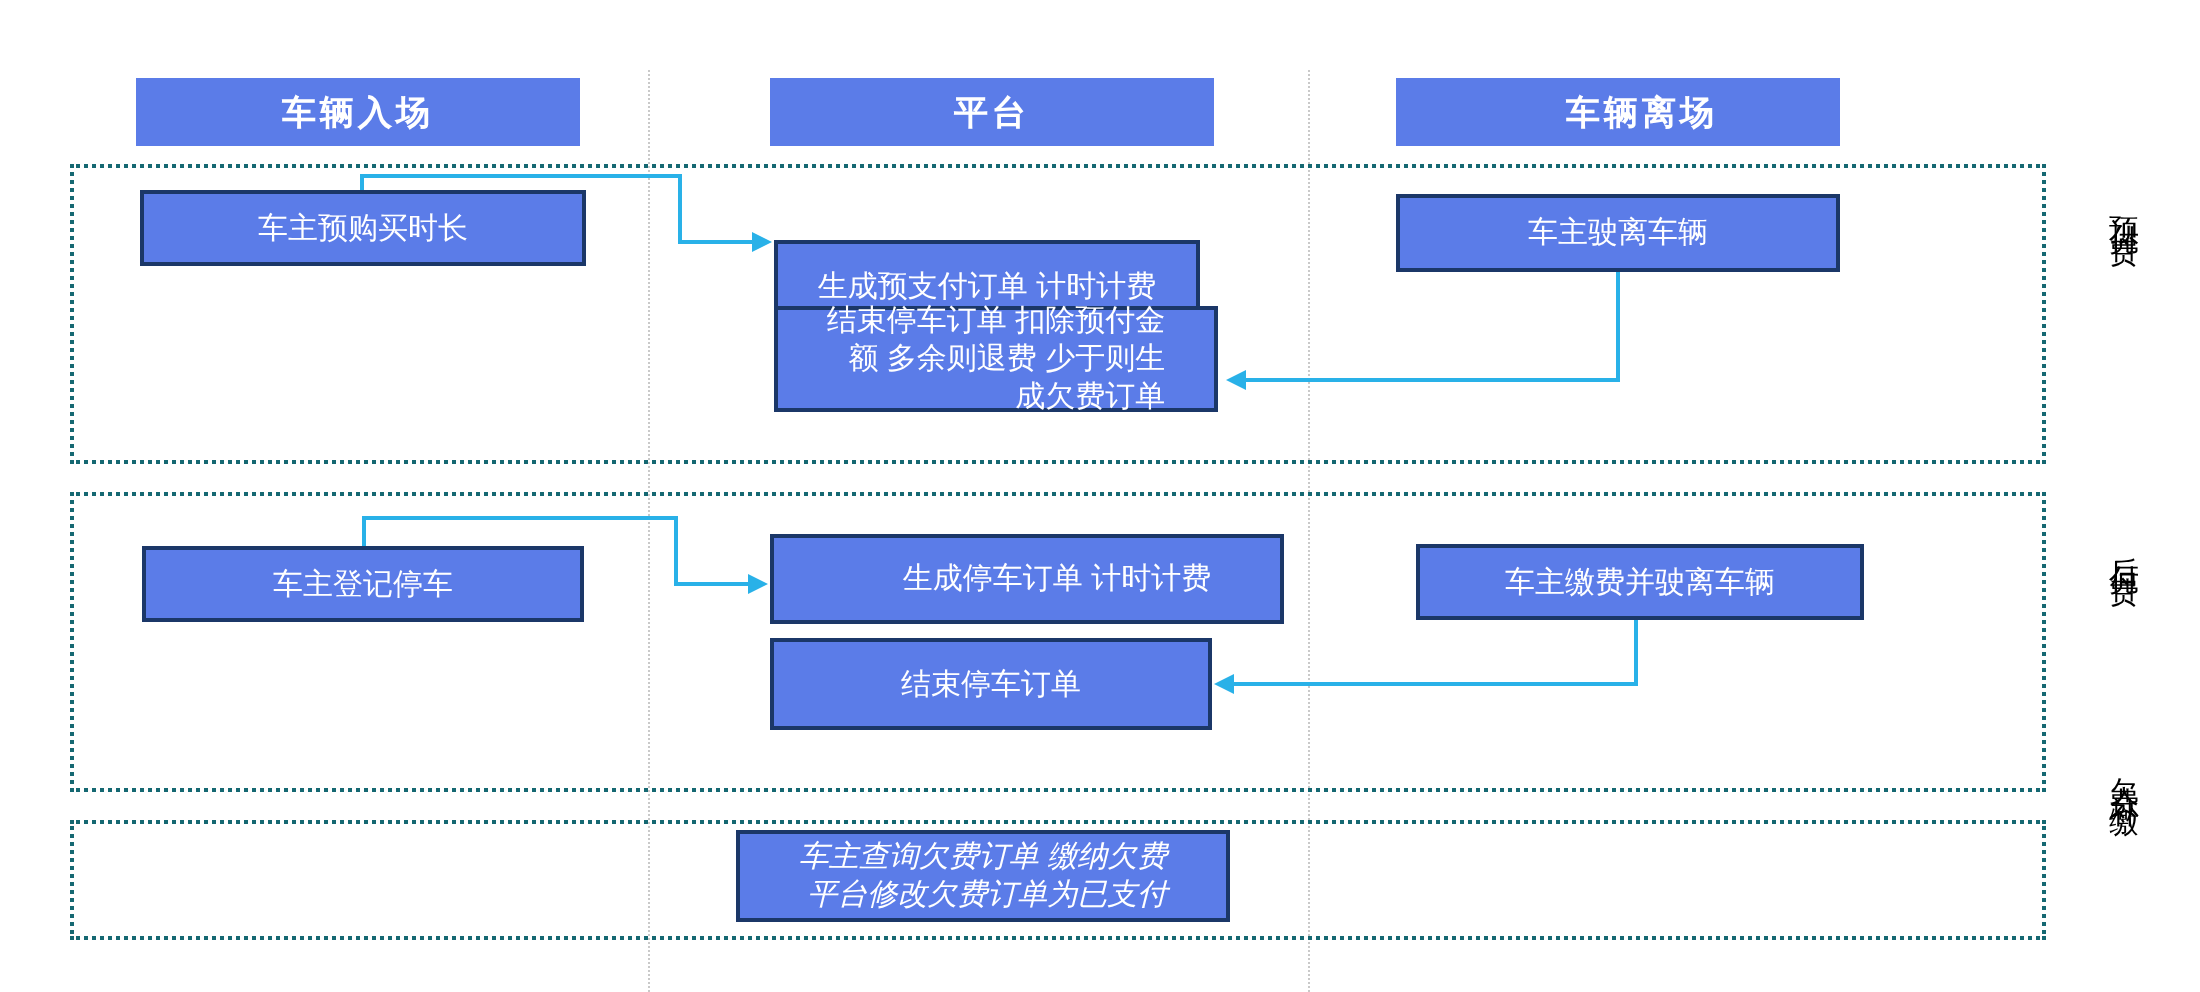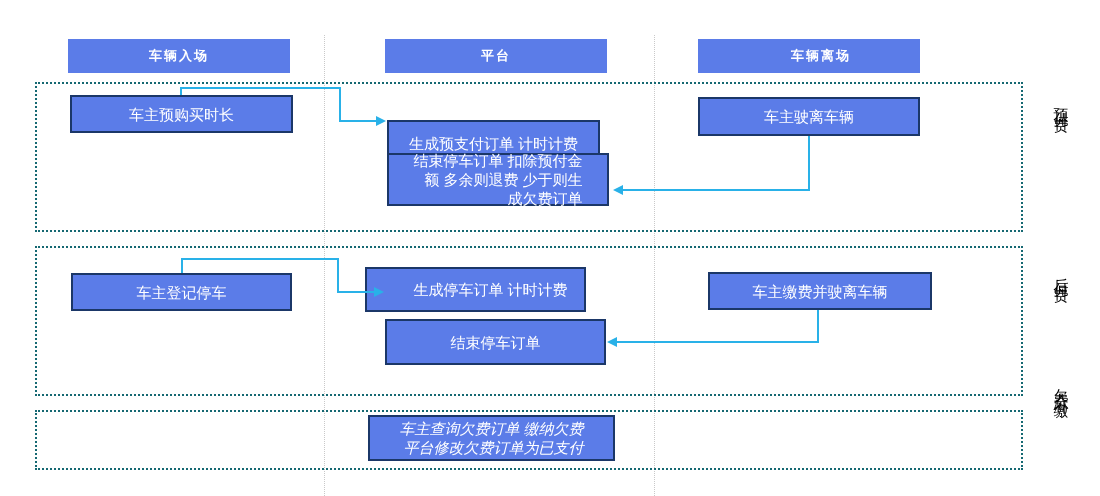--- a/index.html
+++ b/index.html
@@ -13,21 +13,21 @@
   }
   * { box-sizing: border-box; }
 
   
   .col-header {
     position: absolute;
     width: 222px;
     height: 34px;
     background: var(--header-fill, #5b7ce8);
     color: #ffffff;
-    font-size: 13px;
+    font-size: 17px;
     font-weight: bold;
     letter-spacing: 2px;
     display: flex;
     align-items: center;
     justify-content: center;
   }
   #col-1 { left: 68px;  top: 39px; }
   #col-2 { left: 385px; top: 39px; }
   #col-3 { left: 698px; top: 39px; padding-left: 24px; }
 
@@ -80,21 +80,21 @@
     white-space: pre-line;
     display: flex;
     align-items: center;
     justify-content: center;
   }
   #n1 { left: 70px;  top: 95px;  width: 223px; height: 38px; }
   #n2 { left: 387px; top: 96px;  width: 213px; height: 47px; margin-top: 24px; }
   #n3 { left: 387px; top: 153px; width: 222px; height: 53px; }
   #n4 { left: 698px; top: 97px;  width: 222px; height: 39px; }
   #n5 { left: 71px;  top: 273px; width: 221px; height: 38px; }
-  #n6 { left: 365px; top: 267px; width: 221px; height: 45px; padding-left: 30px; }
+  #n6 { left: 385px; top: 267px; width: 257px; height: 45px; padding-left: 30px; }
   #n7 { left: 385px; top: 319px; width: 221px; height: 46px; }
   #n8 { left: 708px; top: 272px; width: 224px; height: 38px; }
   #n9 { left: 368px; top: 415px; width: 247px; height: 46px; font-style: italic; }
 
   .arrow-layer {
     position: absolute;
     left: 0; top: 0;
     width: 1100px; height: 496px;
     pointer-events: none;
   }

